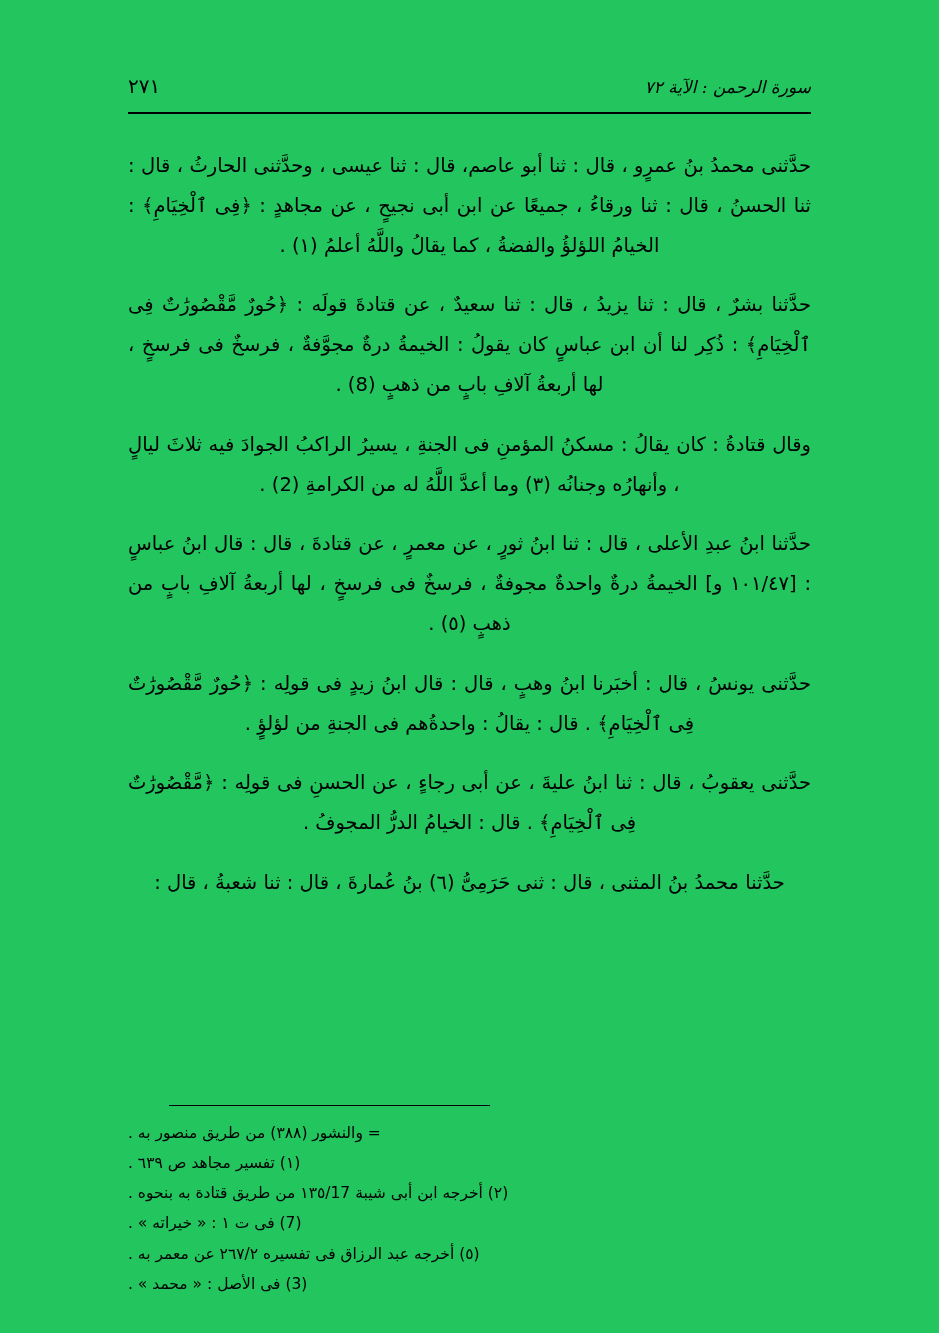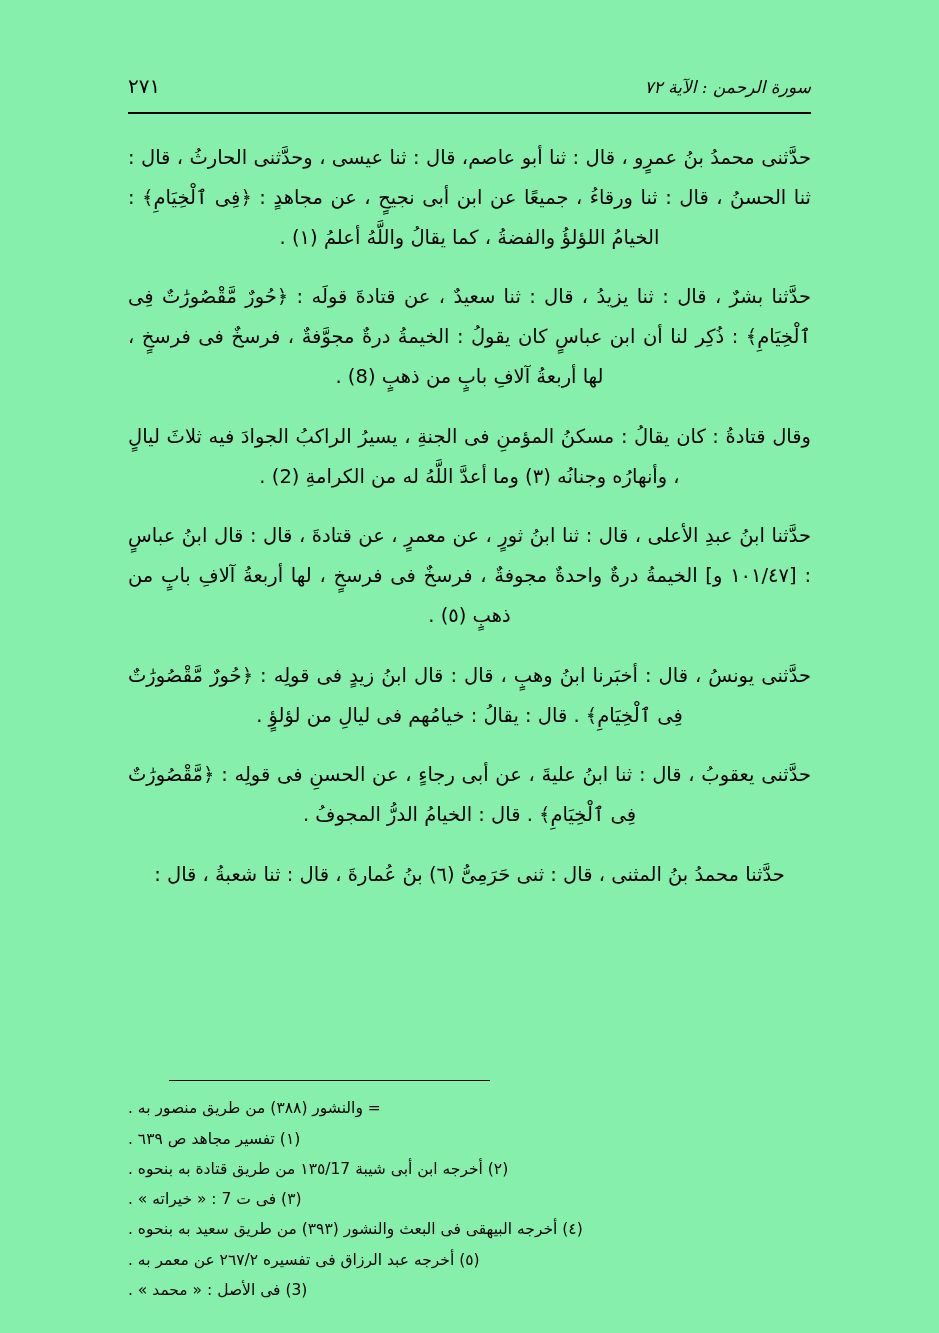--- a/index.html
+++ b/index.html
@@ -4,21 +4,21 @@
 <style>
   html, body {
     margin: 0;
     padding: 0;
     background: #ffffff;
   }
   .page {
     position: relative;
     width: 939px;
     height: 1333px;
-    background: #86efac;
+    background: #22c55e;
     font-family: "DejaVu Sans", "Liberation Sans", sans-serif;
     color: #000000;
     overflow: hidden;
     direction: rtl;
   }
   .content {
     position: absolute;
     top: 0;
     right: 0;
     left: 0;
@@ -44,35 +44,35 @@
     margin-left: 160px;
     white-space: nowrap;
     margin-top: 43px;
   }
   .rule-top {
     margin-top: 14px;
     border-top: 2px solid #000;
     width: 100%;
   }
   .body {
-    margin-top: 24px;
+    margin-top: 32px;
   }
   .para {
     font-size: 19.5px;
     line-height: 2.05;
     text-align: justify;
     text-align-last: center;
     margin-bottom: 16px;
     direction: rtl;
   }
   .footnotes {
     position: absolute;
     right: 128px;
     left: 128px;
-    bottom: 28px;
+    bottom: 34px;
     direction: rtl;
   }
   .fn-rule {
     border-top: 1.5px solid #000;
     width: 47%;
     margin: 0 auto 0 0;
     margin-right: 47%;
   }
   .fn-list {
     margin-top: 12px;
@@ -98,33 +98,32 @@
       <div class="running-title">سورة الرحمن : الآية ٧٢</div>
     </div>
 
     <div class="rule-top"></div>
 
     <div class="body">
       <p class="para">حدَّثنى محمدُ بنُ عمرٍو ، قال : ثنا أبو عاصم، قال : ثنا عيسى ، وحدَّثنى الحارثُ ، قال : ثنا الحسنُ ، قال : ثنا ورقاءُ ، جميعًا عن ابن أبى نجيحٍ ، عن مجاهدٍ : ﴿فِى ٱلْخِيَامِ﴾ : الخيامُ اللؤلؤُ والفضةُ ، كما يقالُ واللَّهُ أعلمُ (١) .</p>
       <p class="para">حدَّثنا بشرٌ ، قال : ثنا يزيدُ ، قال : ثنا سعيدٌ ، عن قتادةَ قولَه : ﴿حُورٌ مَّقْصُورَٰتٌ فِى ٱلْخِيَامِ﴾ : ذُكِر لنا أن ابن عباسٍ كان يقولُ : الخيمةُ درةٌ مجوَّفةٌ ، فرسخٌ فى فرسخٍ ، لها أربعةُ آلافِ بابٍ من ذهبٍ (8) .</p>
       <p class="para">وقال قتادةُ : كان يقالُ : مسكنُ المؤمنِ فى الجنةِ ، يسيرُ الراكبُ الجوادَ فيه ثلاثَ ليالٍ ، وأنهارُه وجنانُه (٣) وما أعدَّ اللَّهُ له من الكرامةِ (2) .</p>
       <p class="para">حدَّثنا ابنُ عبدِ الأعلى ، قال : ثنا ابنُ ثورٍ ، عن معمرٍ ، عن قتادةَ ، قال : قال ابنُ عباسٍ : [١٠١/٤٧ و] الخيمةُ درةٌ واحدةٌ مجوفةٌ ، فرسخٌ فى فرسخٍ ، لها أربعةُ آلافِ بابٍ من ذهبٍ (٥) .</p>
-      <p class="para">حدَّثنى يونسُ ، قال : أخبَرنا ابنُ وهبٍ ، قال : قال ابنُ زيدٍ فى قولِه : ﴿حُورٌ مَّقْصُورَٰتٌ فِى ٱلْخِيَامِ﴾ . قال : يقالُ : خيامُهم فى ليالِ من لؤلؤٍ .</p>
+      <p class="para">حدَّثنى يونسُ ، قال : أخبَرنا ابنُ وهبٍ ، قال : قال ابنُ زيدٍ فى قولِه : ﴿حُورٌ مَّقْصُورَٰتٌ فِى ٱلْخِيَامِ﴾ . قال : يقالُ : واحدةُهم فى الجنةِ من لؤلؤٍ .</p>
       <p class="para">حدَّثنى يعقوبُ ، قال : ثنا ابنُ عليةَ ، عن أبى رجاءٍ ، عن الحسنِ فى قولِه : ﴿مَّقْصُورَٰتٌ فِى ٱلْخِيَامِ﴾ . قال : الخيامُ الدرُّ المجوفُ .</p>
       <p class="para">حدَّثنا محمدُ بنُ المثنى ، قال : ثنى حَرَمِىُّ (٦) بنُ عُمارةَ ، قال : ثنا شعبةُ ، قال :</p>
     </div>
 
   </div>
 
   <div class="footnotes">
     <div class="fn-rule"></div>
     <div class="fn-list">
       <div class="fn-item">= والنشور (٣٨٨) من طريق منصور به .</div>
       <div class="fn-item">(١) تفسير مجاهد ص ٦٣٩ .</div>
       <div class="fn-item">(٢) أخرجه ابن أبى شيبة ١٣٥/17 من طريق قتادة به بنحوه .</div>
-      <div class="fn-item">(٣) فى ت 7 : « خيراته » .</div>
-      <div class="fn-item">(٤) أخرجه البيهقى فى البعث والنشور (٣٩٣) من طريق سعيد به بنحوه .</div>
+      <div class="fn-item">(7) فى ت ١ : « خيراته » .</div>
       <div class="fn-item">(٥) أخرجه عبد الرزاق فى تفسيره ٢٦٧/٢ عن معمر به .</div>
       <div class="fn-item">(3) فى الأصل : « محمد » .</div>
     </div>
   </div>
 
 </div>
 
 </body></html>

